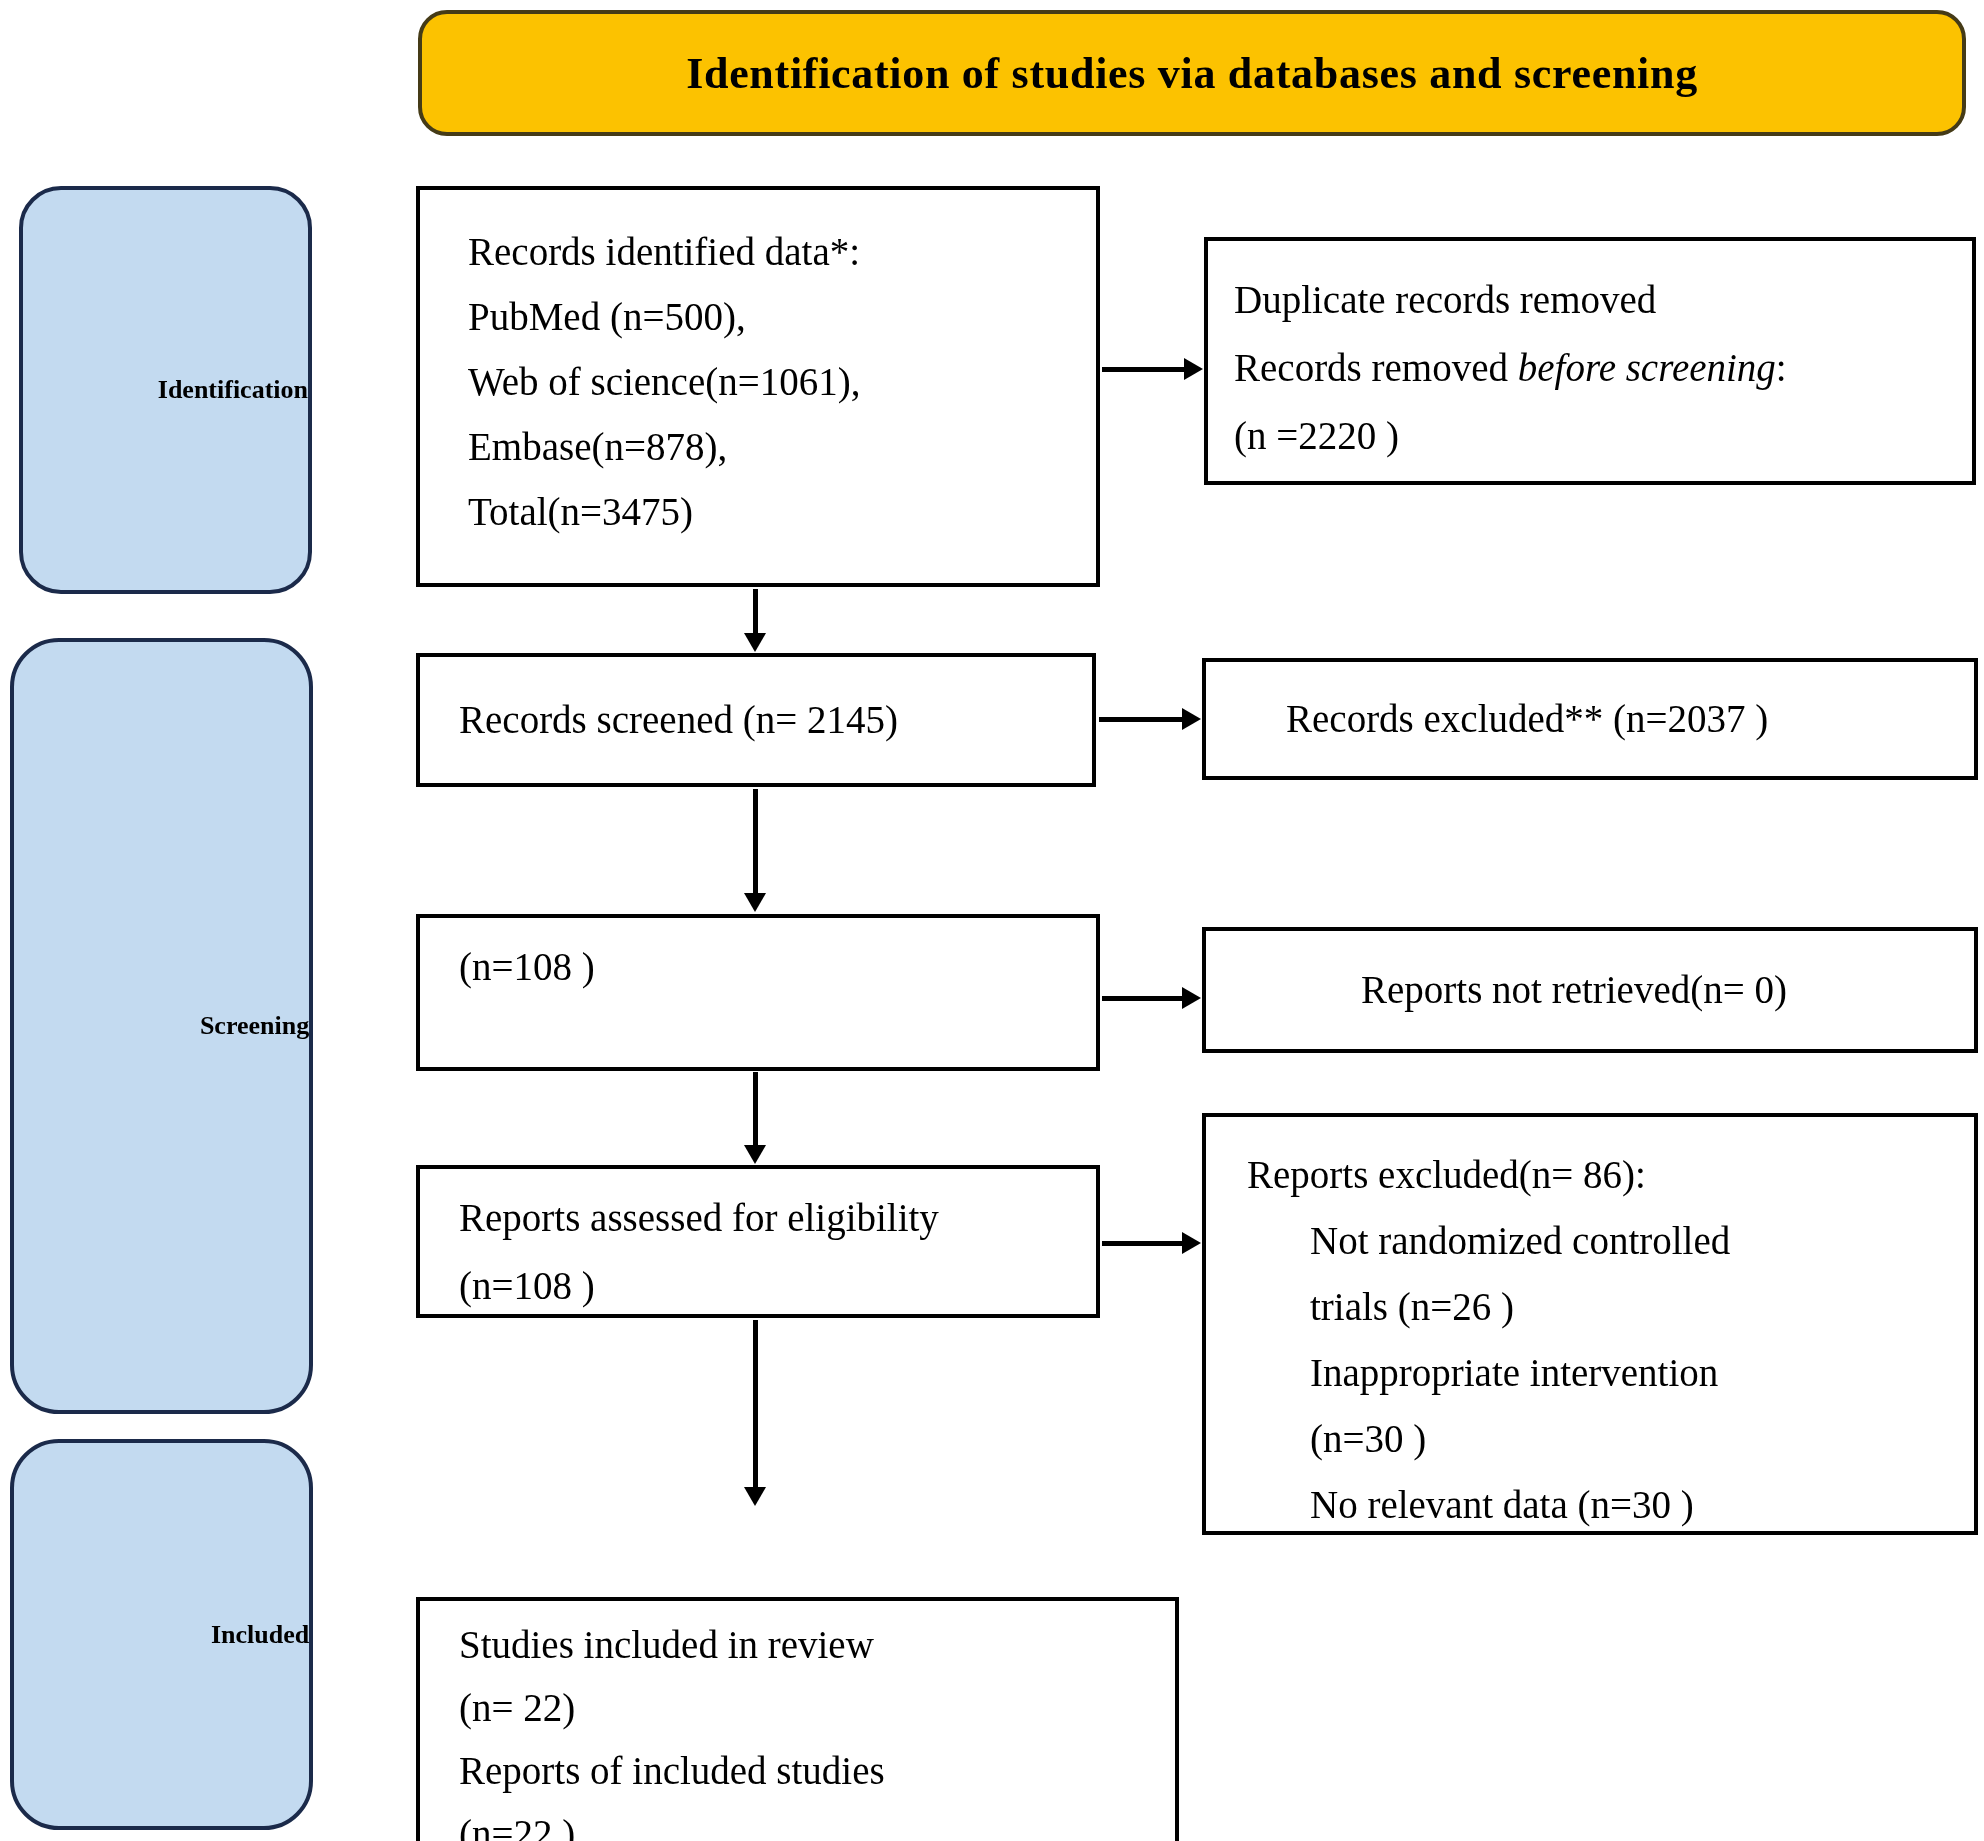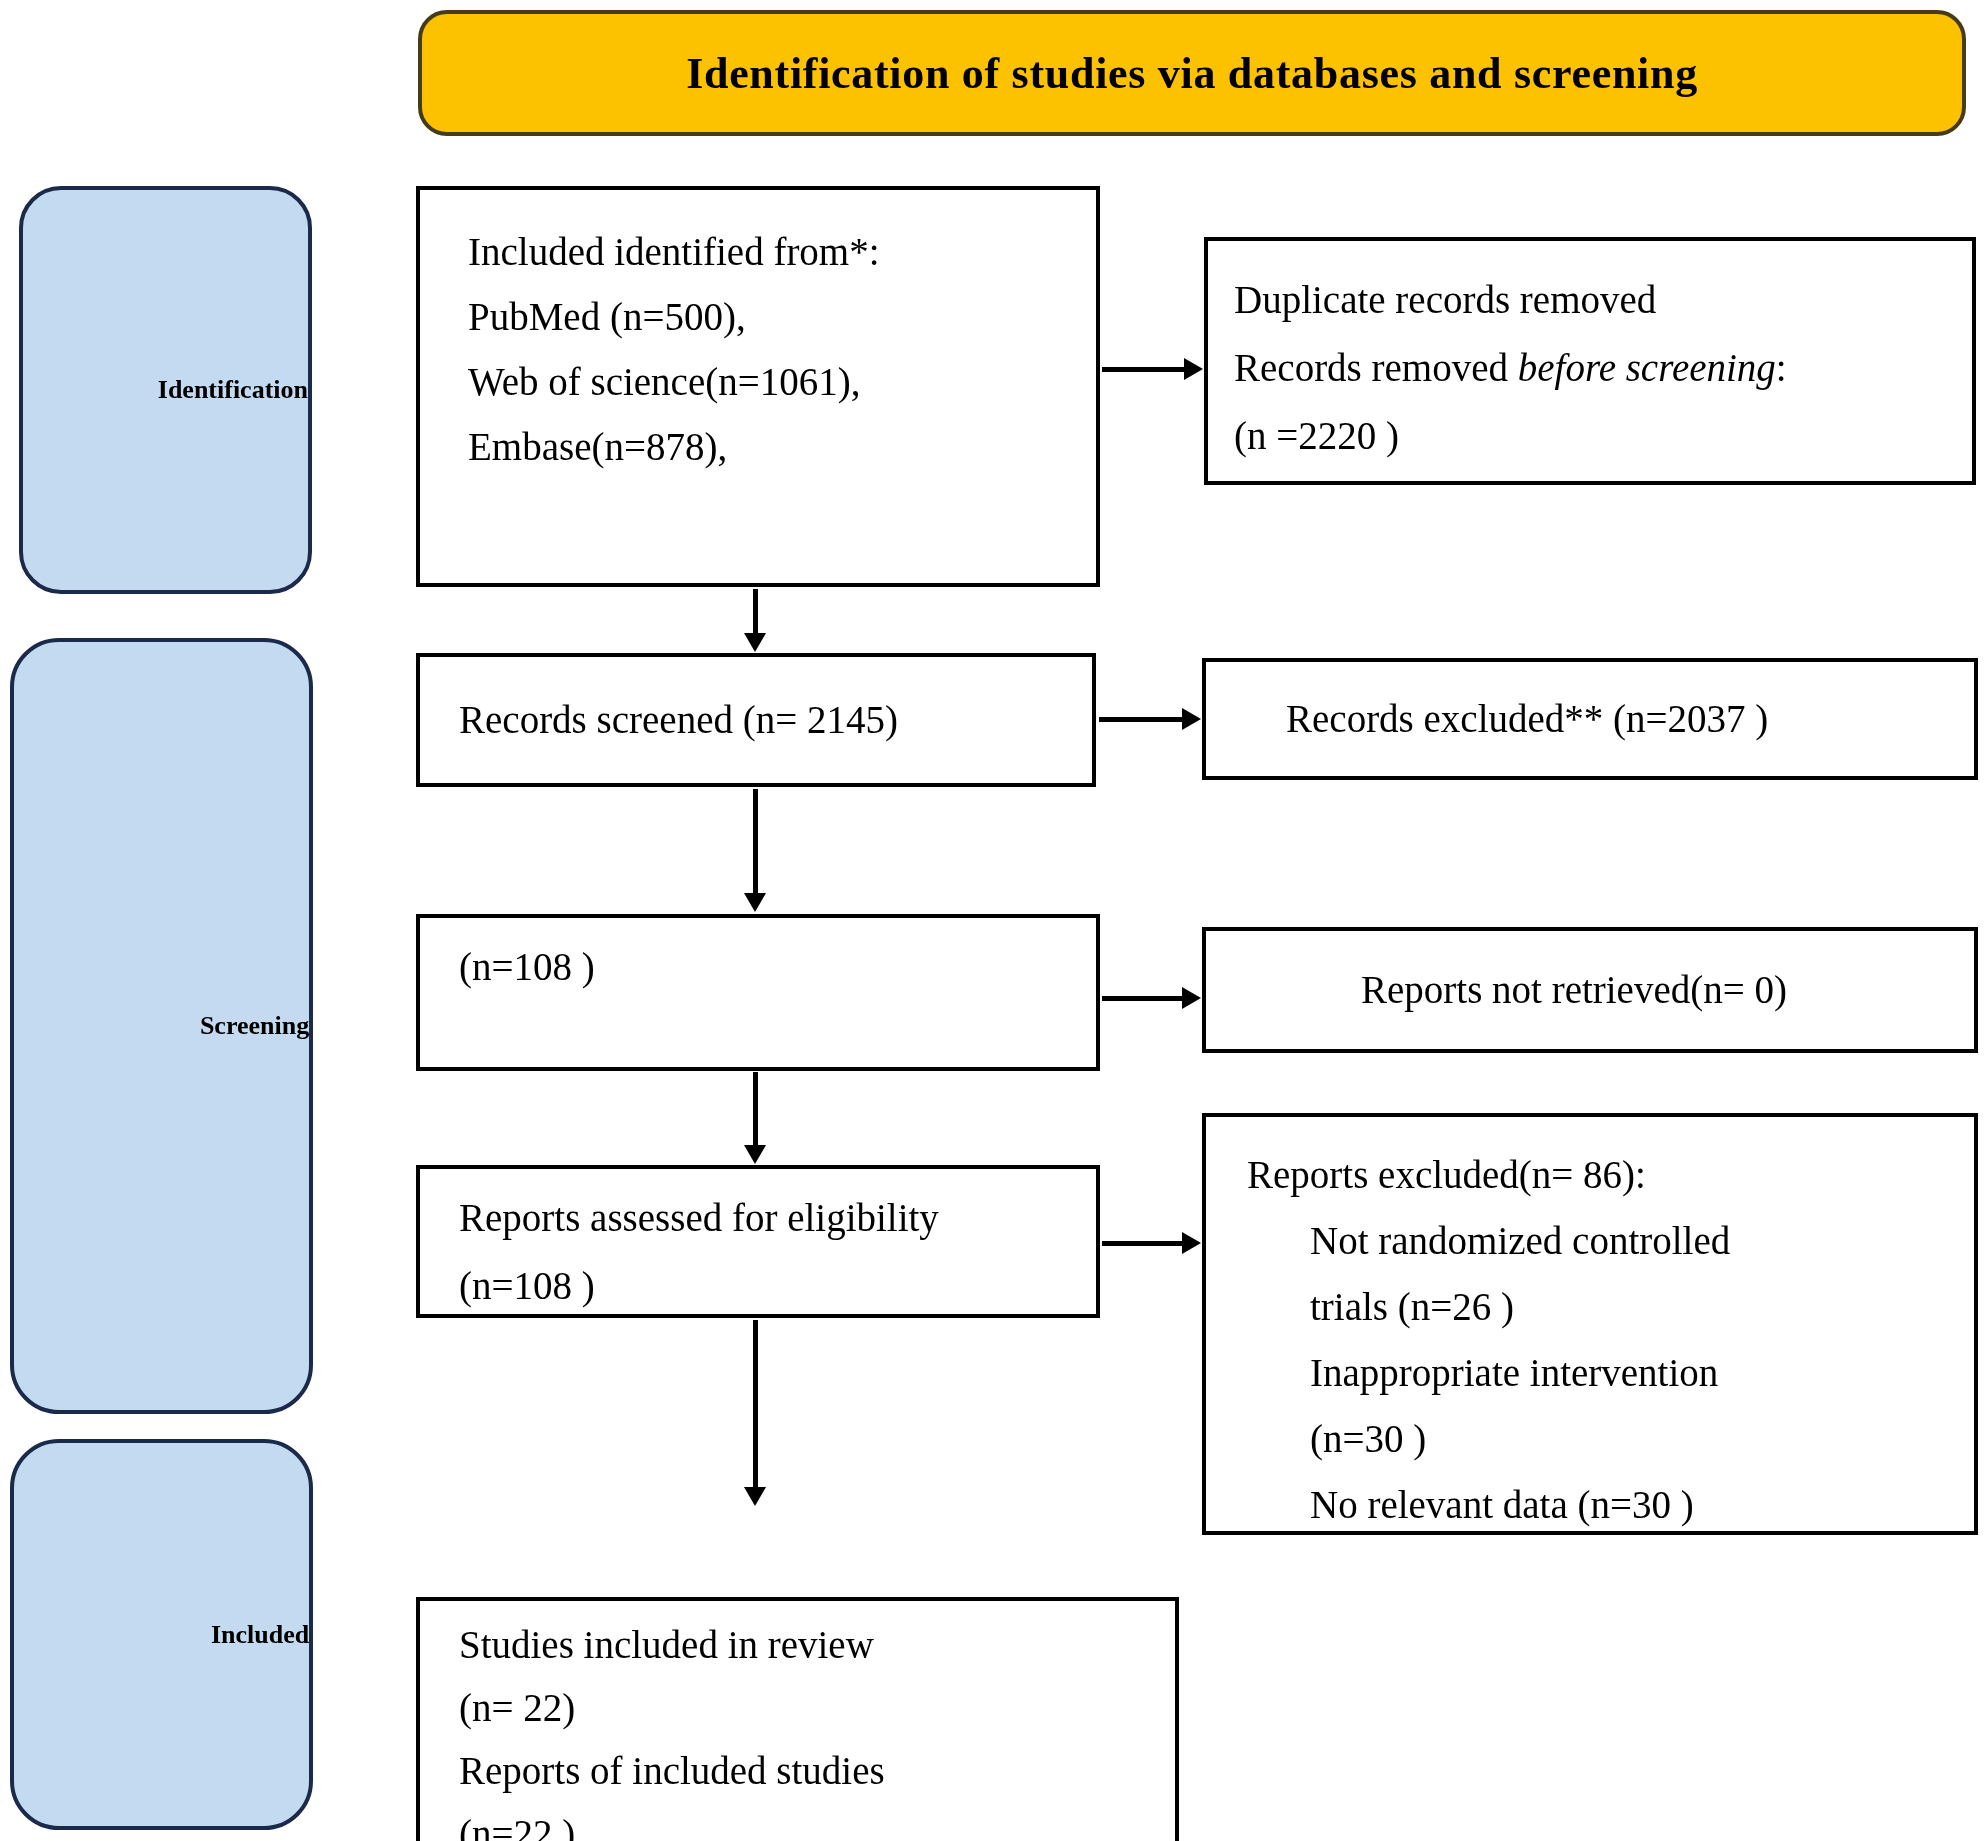--- a/index.html
+++ b/index.html
@@ -71,24 +71,25 @@
     <span>Identification</span>
   </div>
   <div class="stage stage-screening">
     <span>Screening</span>
   </div>
   <div class="stage stage-included">
     <span>Included</span>
   </div>
 
   <div class="box b1">
-    <div class="line">Included identified from*:</div>
+    <div class="line">Records identified data*:</div>
     <div class="line">PubMed (n=500),</div>
     <div class="line">Web of science(n=1061),</div>
     <div class="line">Embase(n=878),</div>
+    <div class="line">Total(n=3475)</div>
   </div>
 
   <div class="box b2">
     <span>Records screened (n= 2145)</span>
   </div>
 
   <div class="box b3">
     <div class="line">(n=108 )</div>
   </div>
 

